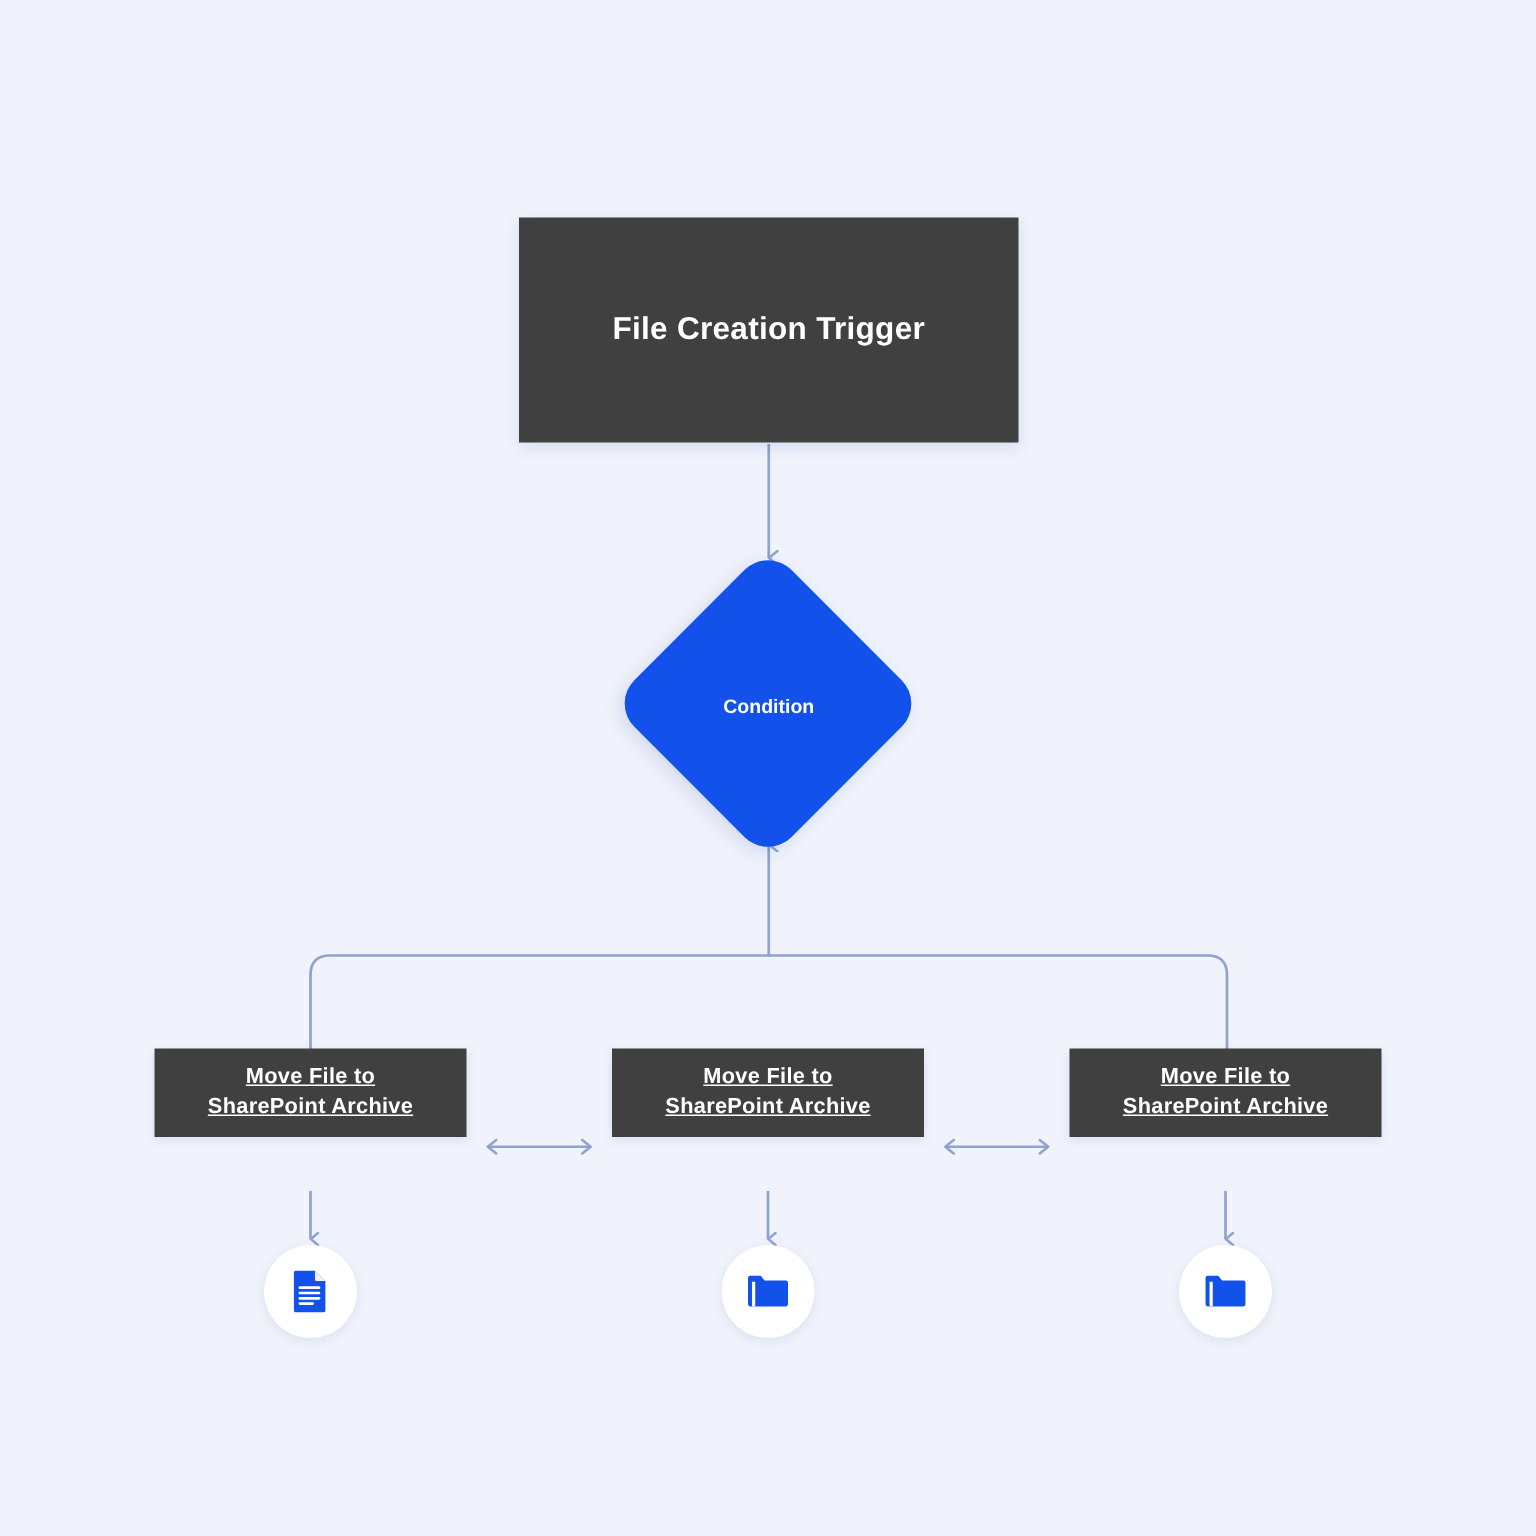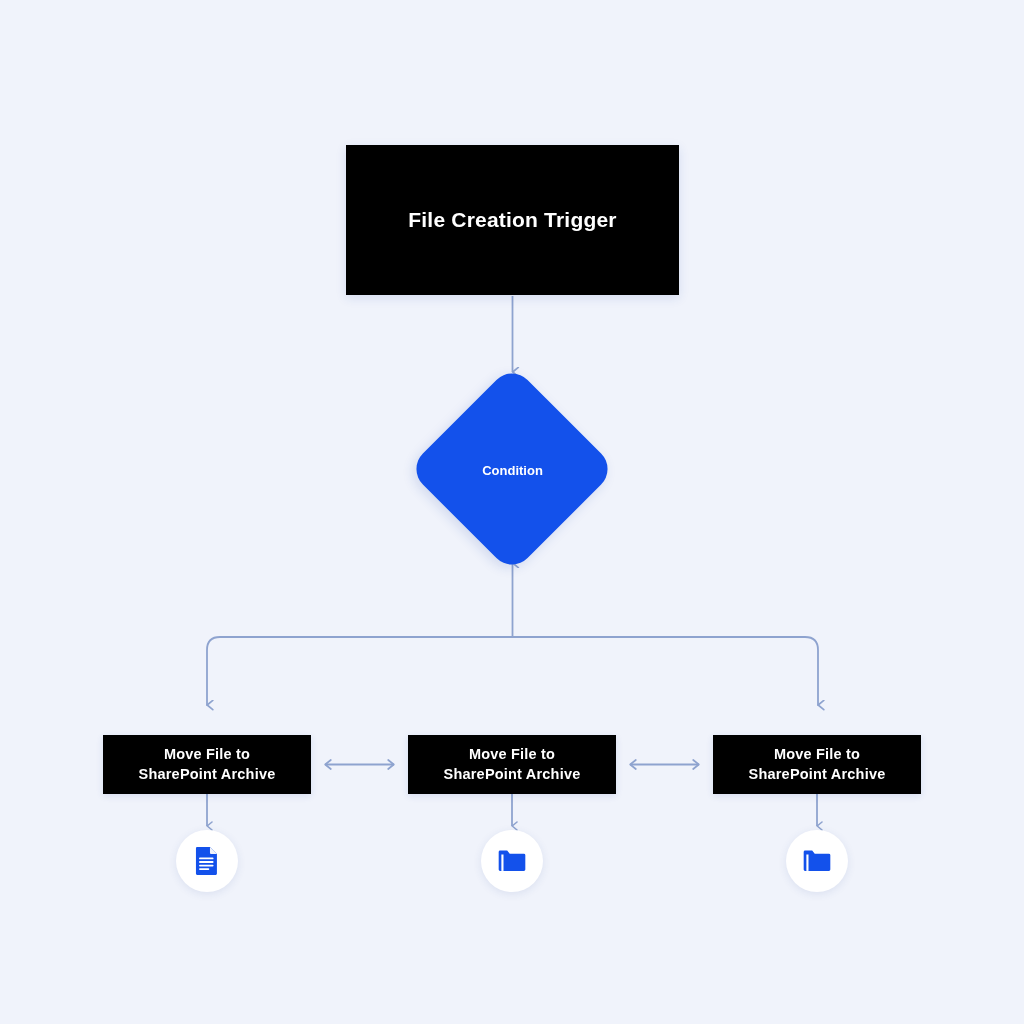--- a/index.html
+++ b/index.html
@@ -29,21 +29,21 @@
 
   
   .node {
     position: absolute;
     box-sizing: border-box;
     display: flex;
     align-items: center;
     justify-content: center;
     text-align: center;
     color: #ffffff;
-    background: #000000;
+    background: #404040;
     letter-spacing: 0.2px;
   }
 
   .node-trigger {
     left: 346px;
     top: 145px;
     width: 333px;
     height: 150px;
     font-size: 21px;
     font-weight: bold;
@@ -77,27 +77,28 @@
     height: 148px;
     display: flex;
     align-items: center;
     justify-content: center;
     color: #ffffff;
     font-size: 13px;
     font-weight: bold;
   }
 
   .node-action {
-    top: 735px;
+    top: 699px;
     width: 208px;
     height: 59px;
     font-size: 14.5px;
     font-weight: bold;
     line-height: 1.35;
     box-shadow: 0 2px 7px rgba(30,70,170,0.12);
+    text-decoration: underline;
   }
   .action-1 { left: 103px; }
   .action-2 { left: 408px; }
   .action-3 { left: 713px; }
 
   
   .icon-circle {
     position: absolute;
     top: 830px;
     width: 62px;

